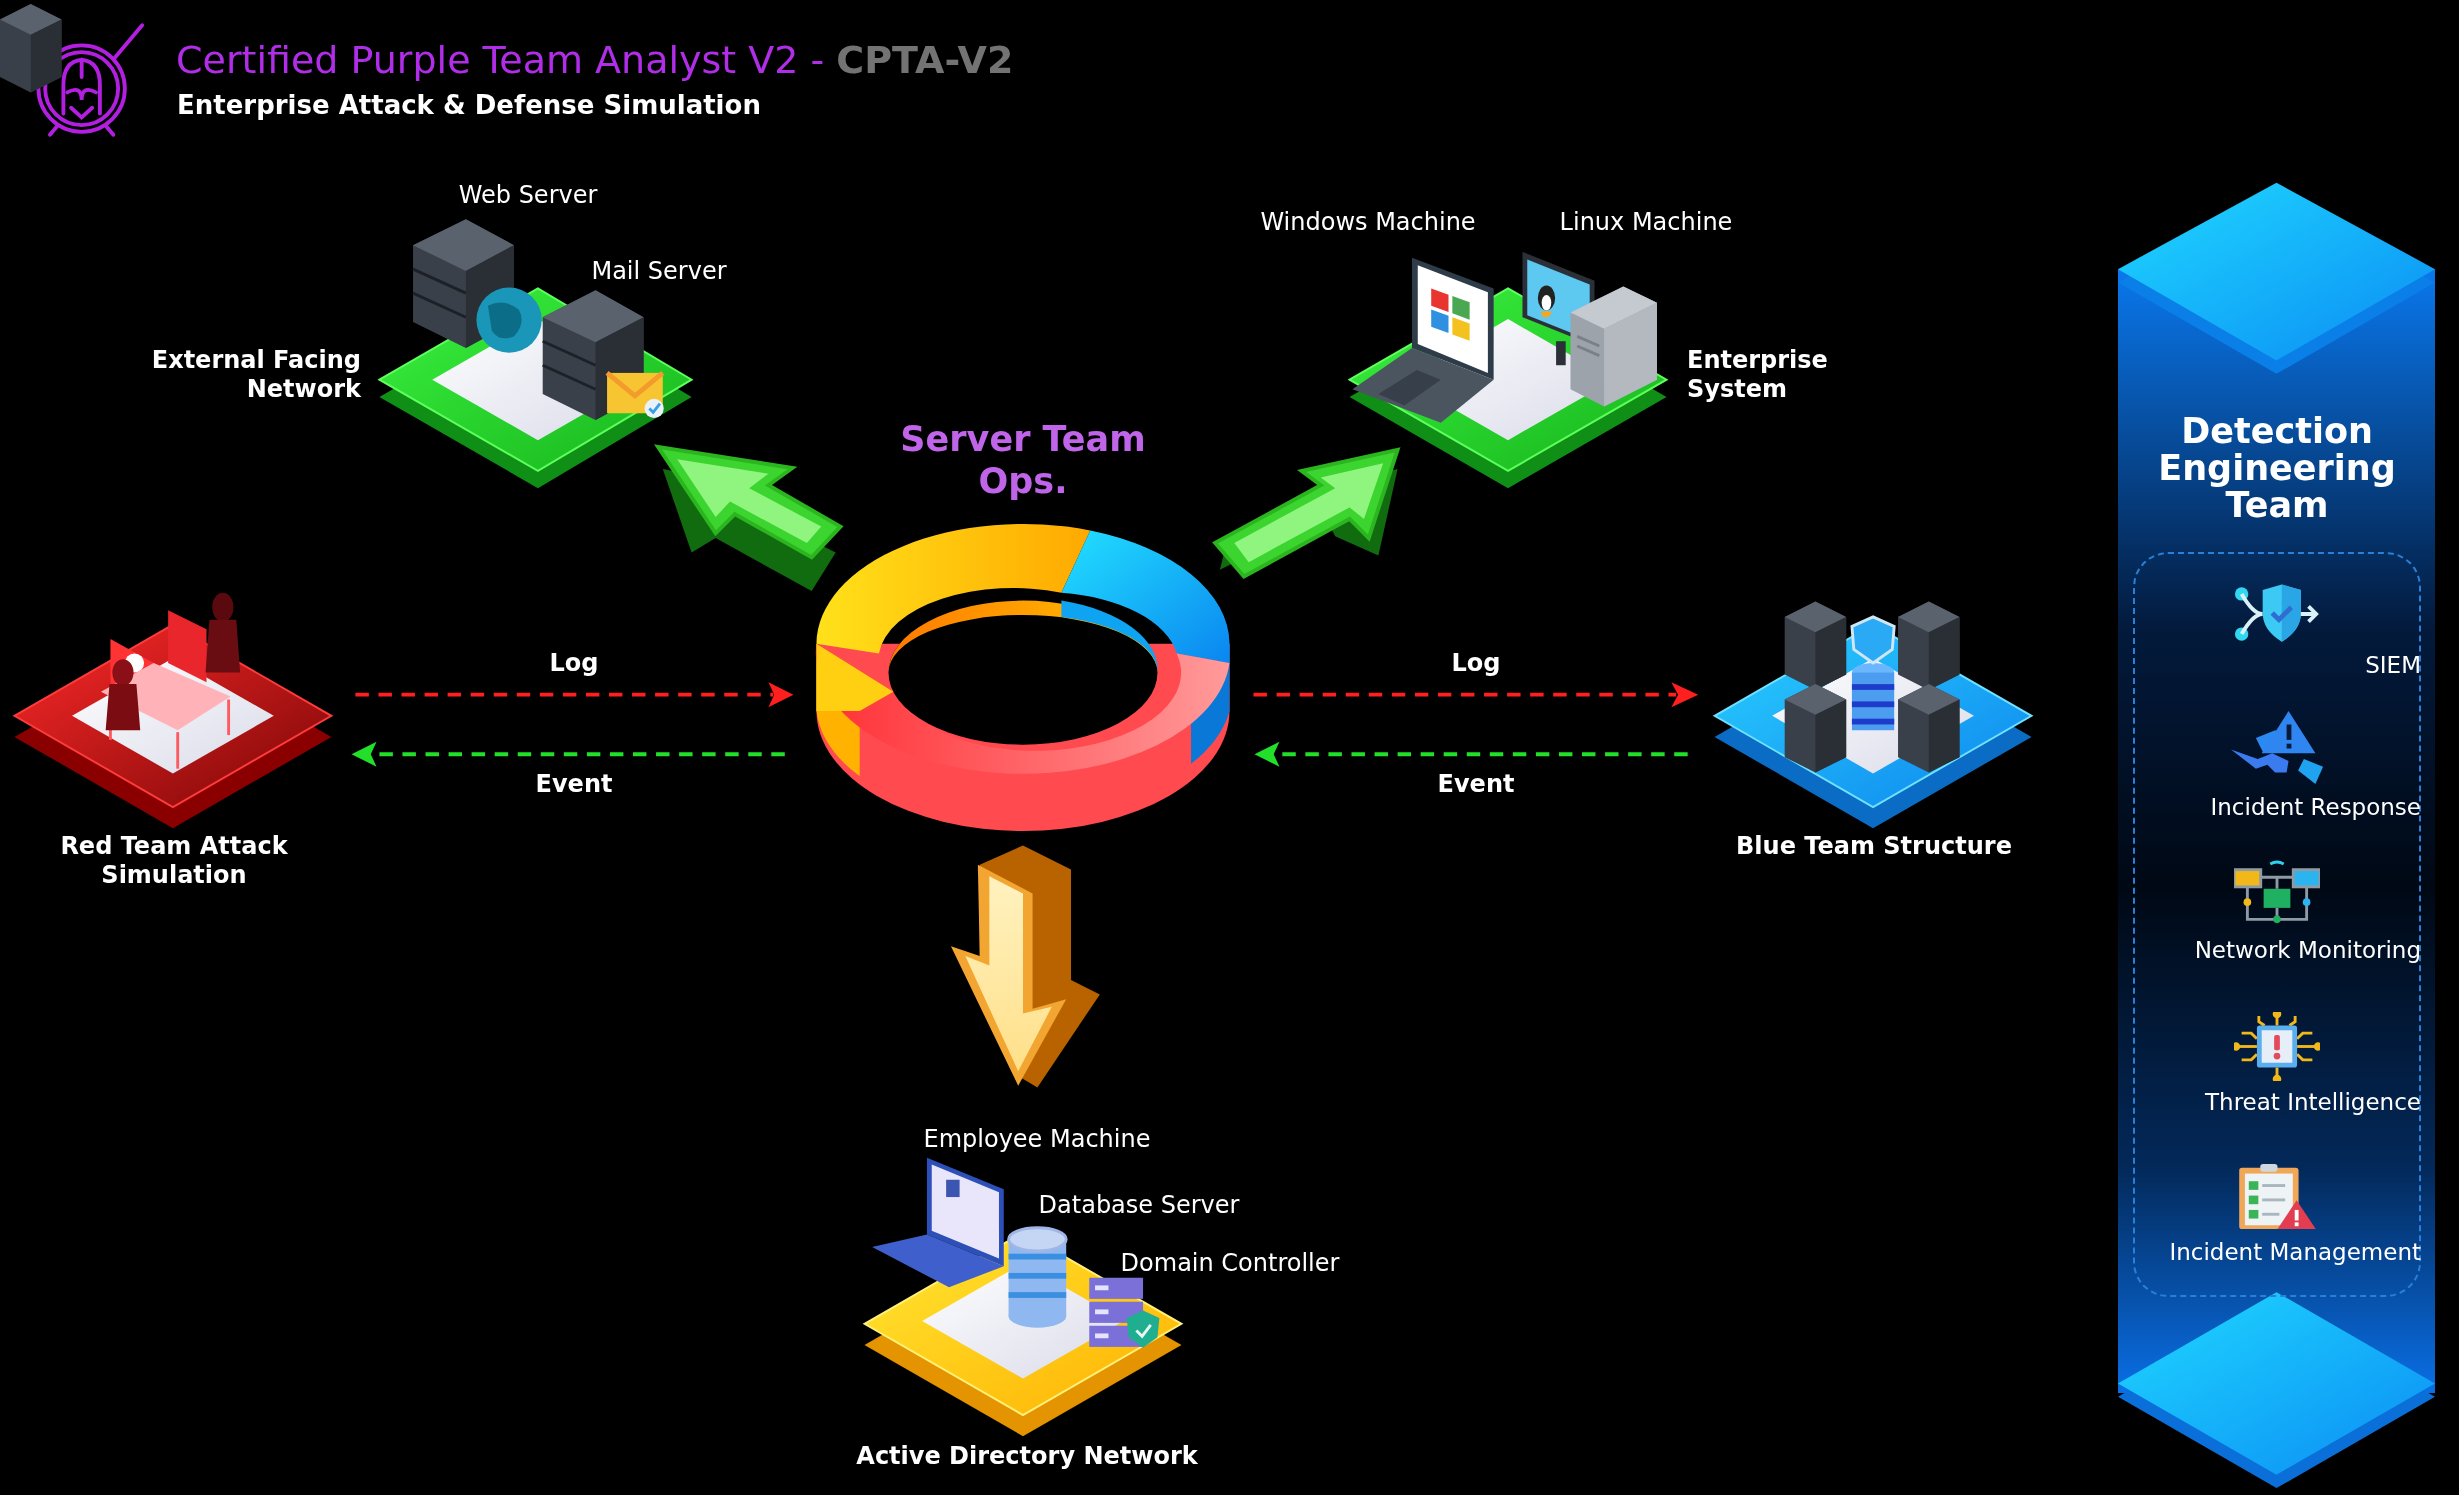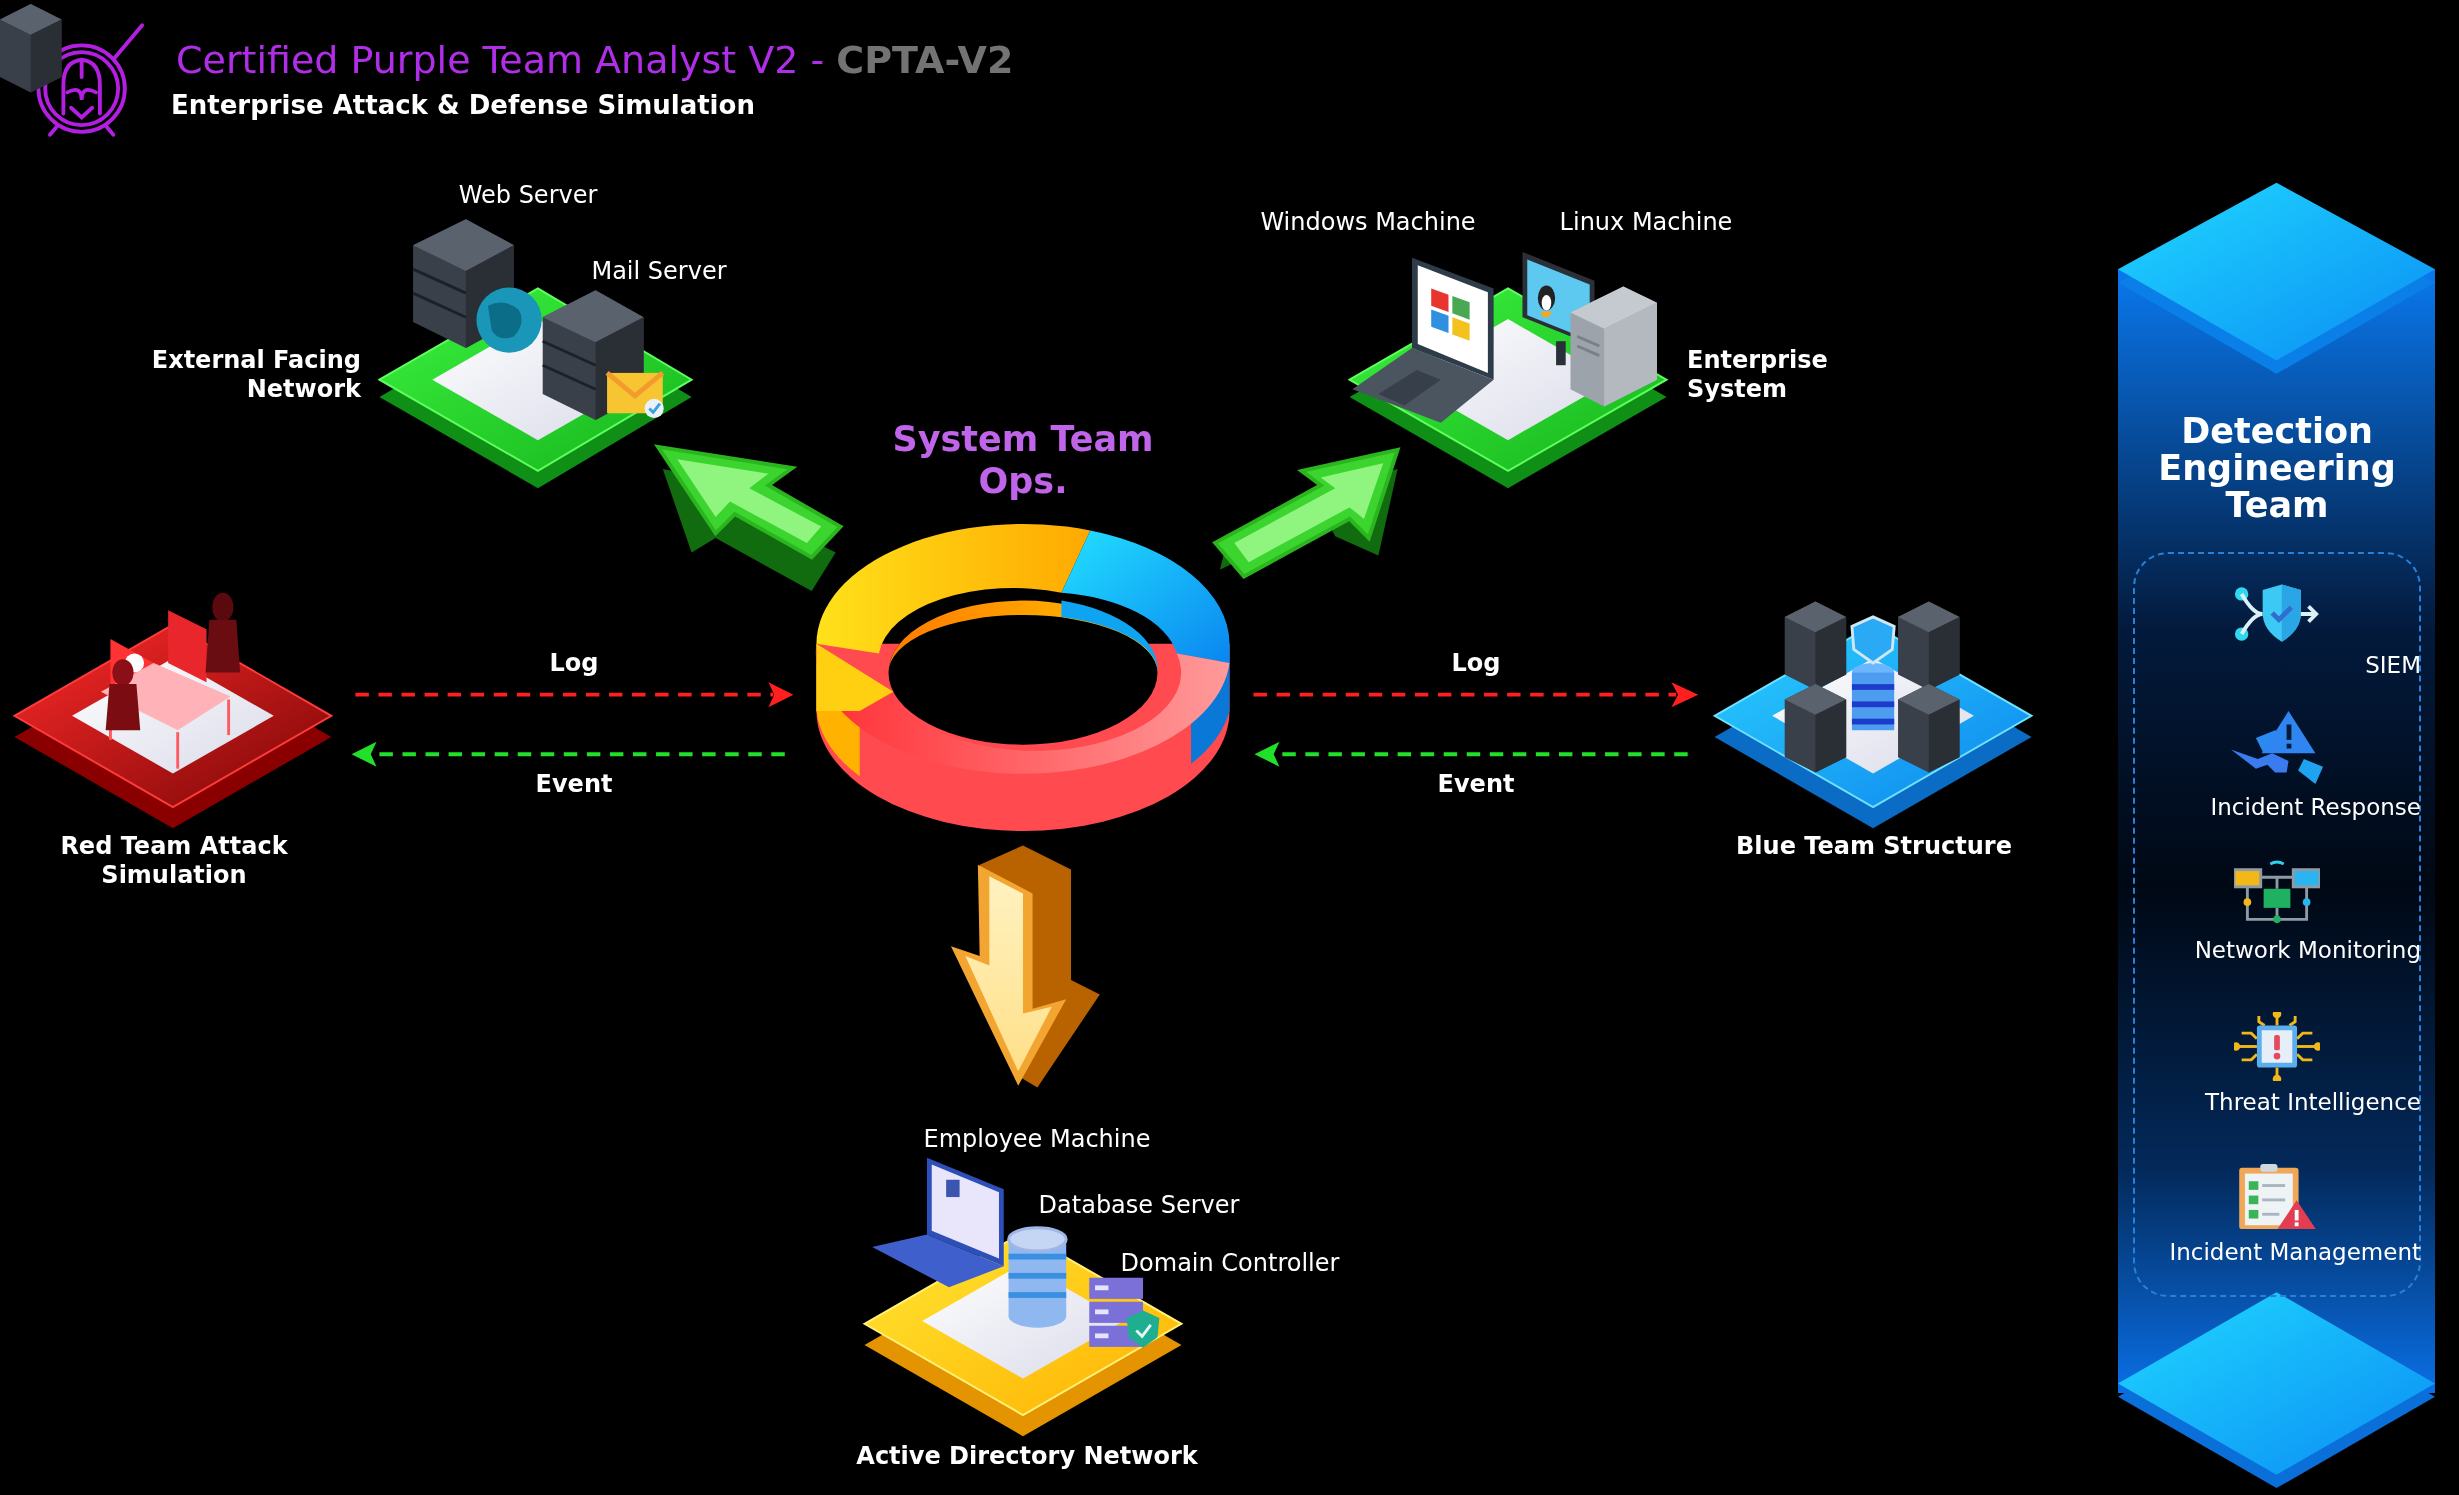--- a/index.html
+++ b/index.html
@@ -4,21 +4,21 @@
 <style>
   html, body { margin:0; padding:0; background:#000; }
   body { width:2459px; height:1496px; position:relative; overflow:hidden; font-family:"DejaVu Sans", sans-serif; color:#fff; }
   .abs { position:absolute; }
   .lbl { position:absolute; color:#fff; font-size:24px; font-family:"DejaVu Sans", sans-serif; white-space:nowrap; }
   .lbl.b { font-weight:bold; }
   .right { text-align:right; }
   .center { text-align:center; transform:translateX(-50%); }
   #title { left:176px; top:38px; font-size:38px; color:#b02ee8; white-space:nowrap; }
   #title b { color:#737373; font-weight:bold; }
-  #subtitle { left:171px; top:90px; font-size:26px; font-weight:bold; color:#fff; white-space:nowrap; }
+  #subtitle { left:177px; top:90px; font-size:26px; font-weight:bold; color:#fff; white-space:nowrap; }
   #ops { left:1023px; top:418px; font-size:35px; font-weight:bold; color:#c065ea; text-align:center; transform:translateX(-50%); line-height:42px; }
   .det-title { left:2277px; top:413px; transform:translateX(-50%); text-align:center; font-size:35px; font-weight:bold; line-height:37px; color:#fff; }
   .dash-box { left:2133px; top:552px; width:288px; height:745px; border:2.9px dashed #2a7fd6; border-radius:35px; box-sizing:border-box; }
   .tool { position:absolute; left:2277px; transform:translateX(-50%); text-align:right; width:288px; }
   .tool .ic { display:block; margin:0 auto; }
   .tool .t { display:block; font-size:23px; color:#fff; margin-top:7.7px; }
 </style>
 </head>
 <body>
 
@@ -279,21 +279,21 @@
     <path d="M2205 280 L2370 190 L2535 280 L2370 375 Z" fill="url(#gCap)"></path>
     <path d="M2205 1440 L2370 1345 L2535 1440 L2370 1535 Z" fill="#0a6fd8" transform="translate(0,14)"></path>
     <path d="M2205 1440 L2370 1345 L2535 1440 L2370 1535 Z" fill="url(#gCap)"></path>
   </g>
 </svg>
 
 <div id="title" class="abs"><span>Certified Purple Team Analyst V2 - </span><b>CPTA-V2</b></div>
 <div id="subtitle" class="abs">Enterprise Attack &amp; Defense Simulation</div>
 
 <div id="ops" class="abs">
-  <div>System Team</div>
+  <div>Server Team</div>
   <div>Ops.</div>
 </div>
 
 <div class="lbl center" style="left:528px;top:181px">Web Server</div>
 <div class="lbl center" style="left:659px;top:257px">Mail Server</div>
 <div class="lbl b right" style="left:144px;top:346px;width:217px;line-height:29px">
   <div>External Facing</div>
   <div>Network</div>
 </div>
 

